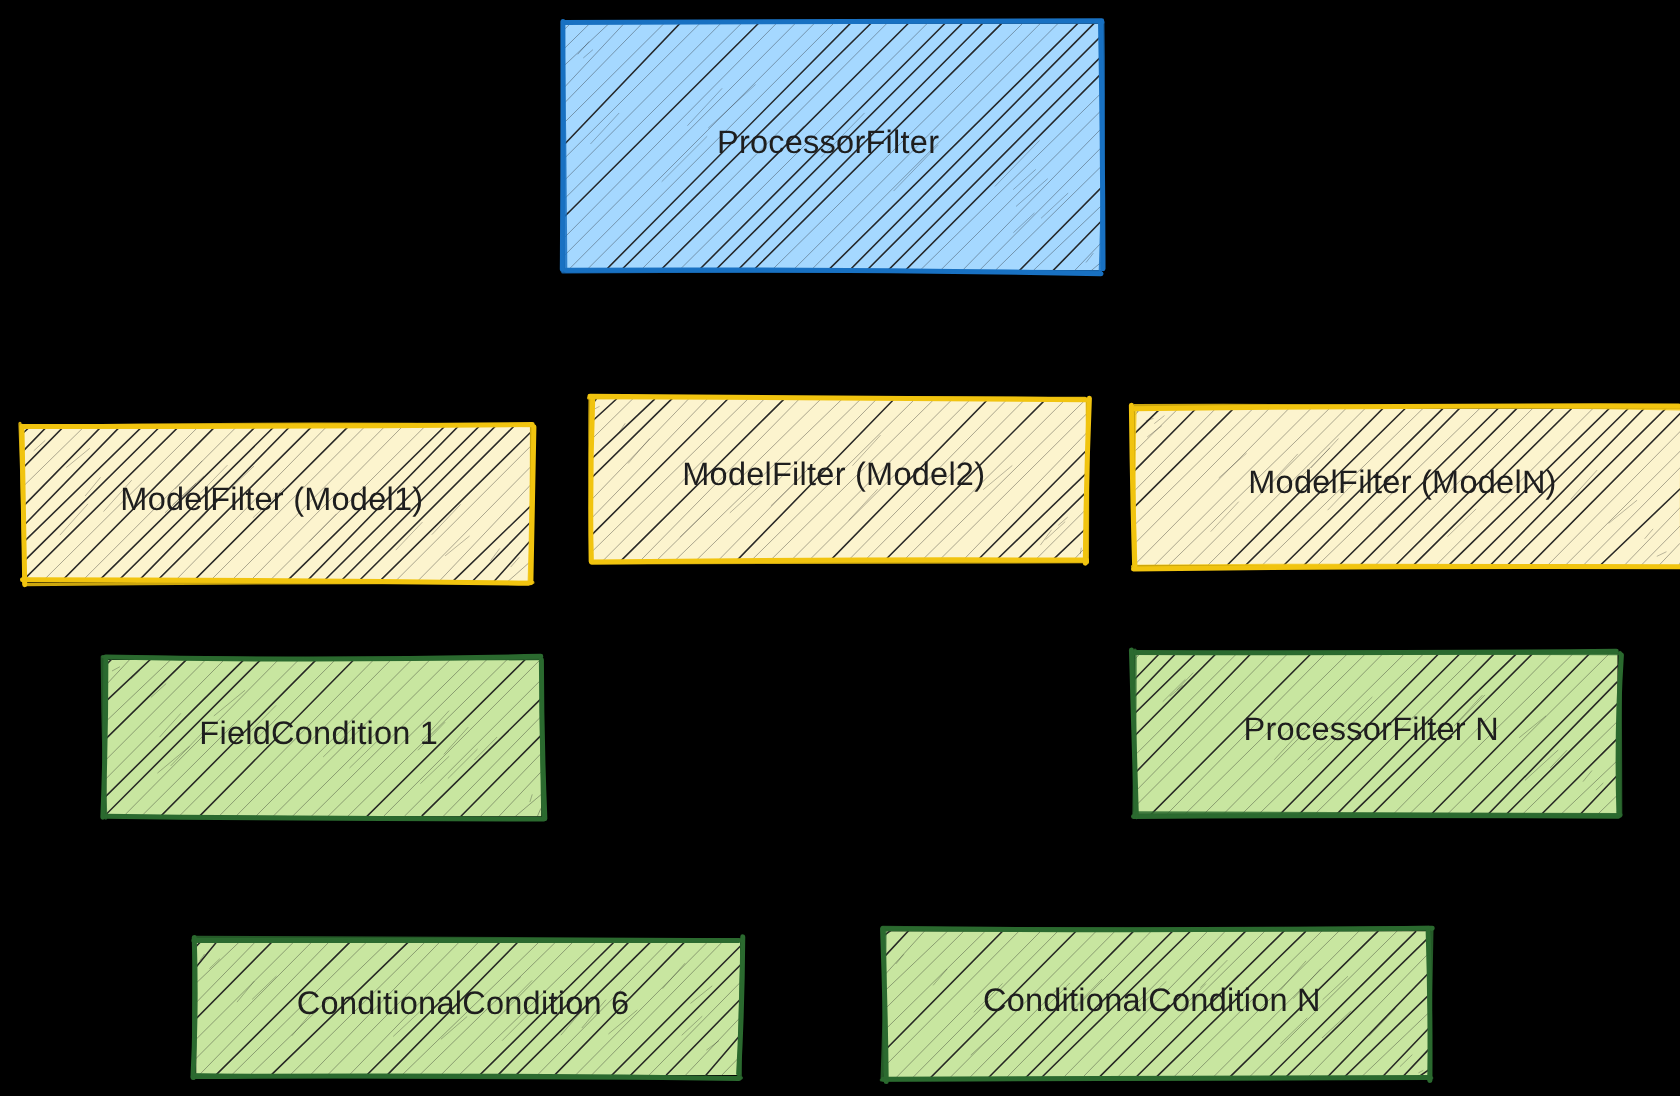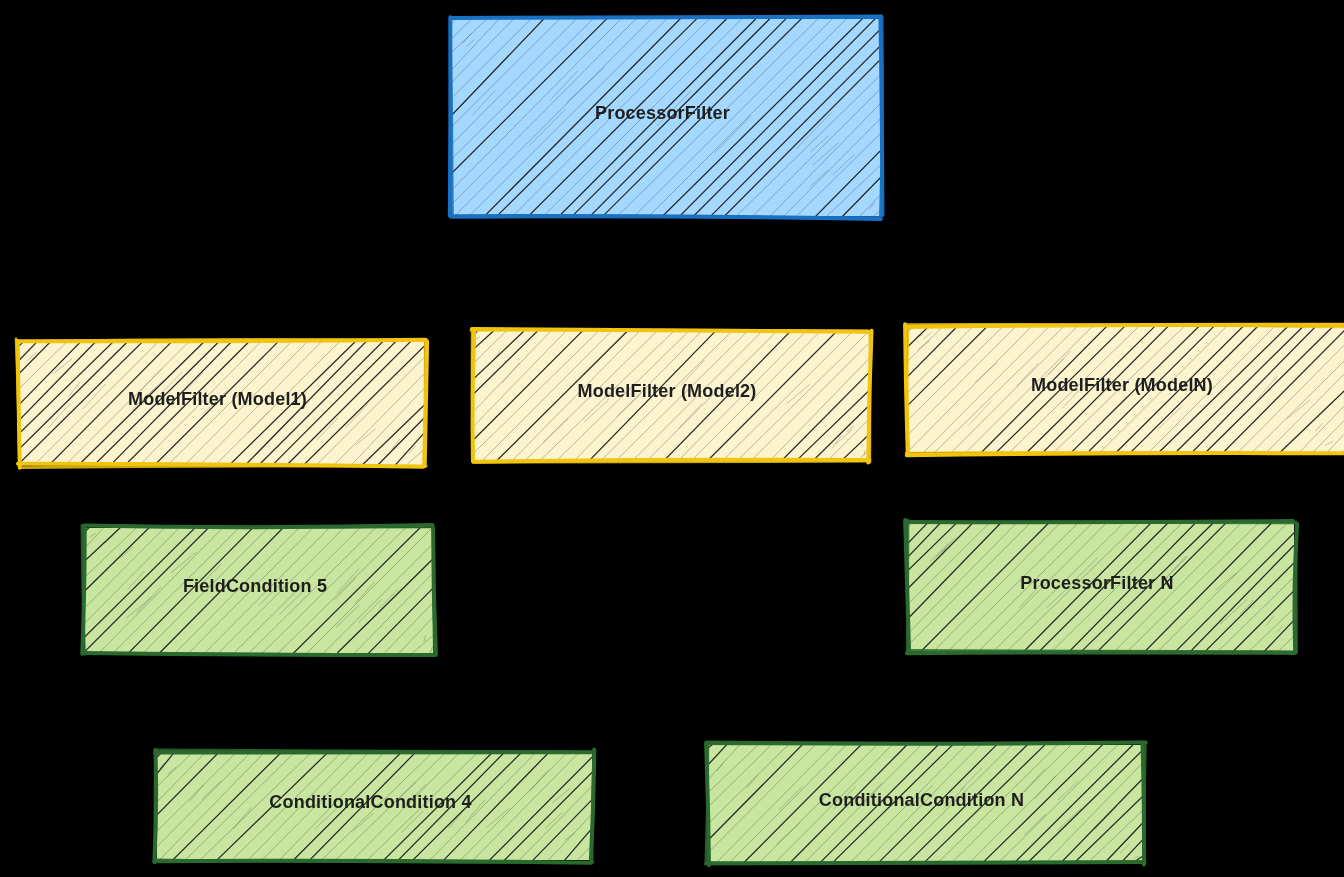--- a/index.html
+++ b/index.html
@@ -34,22 +34,22 @@
     position: absolute;
     left: 0;
     top: 0;
     width: 100%;
     height: 100%;
     display: flex;
     align-items: center;
     justify-content: center;
     color: #1e1e1e;
     font-family: "Liberation Sans", sans-serif;
-    font-size: 18px;
-    font-weight: 700;
+    font-size: 26px;
+    font-weight: 400;
     letter-spacing: 0.2px;
     white-space: nowrap;
     pointer-events: none;
     text-align: center;
   }
 </style>
 </head>
 <body>
 
 <div id="diagram-canvas">
@@ -205,21 +205,21 @@
           <path d="M 404.92842141240834 126.63563894517719 Q 203.56761952023953 123.97847831109539 -0.007918104622513057 123.81500140763819" stroke="#f1c40f" stroke-width="4" fill="none" stroke-linecap="round" stroke-opacity="1"></path>
           <path d="M 1.7932710900902749 127.7146551495418 Q 0.5702782085165382 63.37222933312878 -0.44675447186455136 0.9448314590379596" stroke="#f1c40f" stroke-width="4" fill="none" stroke-linecap="round" stroke-opacity="1"></path>
           <path d="M 1.5518941996619107 1.2874249243177474 Q 203.94688785485923 -2.1451490266248587 408.01995953861626 0.4298618827015162" stroke="#f1c40f" stroke-width="2.6" fill="none" stroke-linecap="round" stroke-opacity="0.85"></path>
           <path d="M 407.2149930120446 1.5818925237283112 Q 407.2647464774549 64.95170577745884 405.37469701003283 125.79461949784309" stroke="#f1c40f" stroke-width="2.6" fill="none" stroke-linecap="round" stroke-opacity="0.85"></path>
           <path d="M 408.301741113048 125.96106276251376 Q 202.48254803484306 125.73099496830255 1.4190461589023473 127.66689496794716" stroke="#f1c40f" stroke-width="2.6" fill="none" stroke-linecap="round" stroke-opacity="0.85"></path>
           <path d="M 1.3536054061725737 126.30860397173092 Q 0.5429132517427206 65.06658435799181 -2.003498963173479 -1.227552672661841" stroke="#f1c40f" stroke-width="2.6" fill="none" stroke-linecap="round" stroke-opacity="0.85"></path>
         </g>
       </svg>
       <div class="node-label">ModelFilter (Model1)</div>
     </div>
-    <div class="node" style="left: 468px; top: 326px; width: 398px; height: 131px;">
+    <div class="node" style="left: 468px; top: 314px; width: 398px; height: 131px;">
       <svg width="406" height="139" viewBox="-4 -4 406 139">
         <defs>
           <clipPath id="clip-model-filter-2">
             <rect x="0" y="0" width="398" height="131"></rect>
           </clipPath>
         </defs>
         <rect x="1" y="1" width="396" height="129" fill="#fcf4ce"></rect>
         <g clip-path="url(#clip-model-filter-2)">
           <path d="M 1.371901588048786 6.092600516974926 L 6.697351980255917 -1.0765867223963141" stroke="#1e1e1e" stroke-width="1.25" stroke-opacity="0.95" fill="none" stroke-linecap="round"></path>
           <path d="M 0.22640529577620327 20.398179864278063 L 21.183345968602225 1.1787896810565144" stroke="#1e1e1e" stroke-width="1.25" stroke-opacity="0.95" fill="none" stroke-linecap="round"></path>
@@ -425,21 +425,21 @@
           <path d="M 0.5160015445202589 -1.4043503338471057 Q 175.07954186843708 2.1848208187147975 348.61448731599376 -1.9203042248263957" stroke="#2b6a2f" stroke-width="4" fill="none" stroke-linecap="round" stroke-opacity="1"></path>
           <path d="M 349.1101960658096 0.845668565761298 Q 349.27310378523543 64.87375730248168 351.88882980067285 127.85118176778778" stroke="#2b6a2f" stroke-width="4" fill="none" stroke-linecap="round" stroke-opacity="1"></path>
           <path d="M 351.22289872290565 128.1047254423611 Q 174.4259112262167 128.24123004721477 0.7427345282398164 125.90898183500394" stroke="#2b6a2f" stroke-width="4" fill="none" stroke-linecap="round" stroke-opacity="1"></path>
           <path d="M -1.7122207324020566 126.78378388723358 Q 0.7380809145048262 65.40078192055225 0.6945581782609225 0.1515151157975197" stroke="#2b6a2f" stroke-width="4" fill="none" stroke-linecap="round" stroke-opacity="1"></path>
           <path d="M -1.5429444618523123 -1.730453214235604 Q 175.4984334626235 1.15984541811049 348.19949120413514 -0.17393318507820368" stroke="#2b6a2f" stroke-width="2.6" fill="none" stroke-linecap="round" stroke-opacity="0.85"></path>
           <path d="M 349.28885080851614 2.002620401978493 Q 348.60431876378135 62.80908377813175 350.33173696603626 125.45564315607771" stroke="#2b6a2f" stroke-width="2.6" fill="none" stroke-linecap="round" stroke-opacity="0.85"></path>
           <path d="M 349.7060044232756 128.43743223315104 Q 176.97647230699658 126.83570837425069 -0.20734662972390652 125.96519959094003" stroke="#2b6a2f" stroke-width="2.6" fill="none" stroke-linecap="round" stroke-opacity="0.85"></path>
           <path d="M 0.5989021403715015 127.44747677091509 Q -1.6722535787150266 63.58139223875478 -2.1678971086628738 -1.5760453320108356" stroke="#2b6a2f" stroke-width="2.6" fill="none" stroke-linecap="round" stroke-opacity="0.85"></path>
         </g>
       </svg>
-      <div class="node-label">FieldCondition 5</div>
+      <div class="node-label">FieldCondition 1</div>
     </div>
     <div class="node" style="left: 903px; top: 518px; width: 388px; height: 130px;">
       <svg width="396" height="138" viewBox="-4 -4 396 138">
         <defs>
           <clipPath id="clip-field-condition-n">
             <rect x="0" y="0" width="388" height="130"></rect>
           </clipPath>
         </defs>
         <rect x="1" y="1" width="386" height="128" fill="#c8e6a0"></rect>
         <g clip-path="url(#clip-field-condition-n)">
@@ -576,21 +576,21 @@
           <path d="M -0.8503131140954793 1.4889396994374693 Q 218.40745840109884 1.779720169119537 435.1691030258313 1.3402337463572622" stroke="#2b6a2f" stroke-width="4" fill="none" stroke-linecap="round" stroke-opacity="1"></path>
           <path d="M 438.2145026619546 -1.501964006572962 Q 437.8065584433265 54.57202831842005 434.9262990698218 107.96544916648418" stroke="#2b6a2f" stroke-width="4" fill="none" stroke-linecap="round" stroke-opacity="1"></path>
           <path d="M 435.3122003601864 111.75621592467651 Q 220.41326320208609 108.7833404221572 -1.3933792646974326 110.1744860577397" stroke="#2b6a2f" stroke-width="4" fill="none" stroke-linecap="round" stroke-opacity="1"></path>
           <path d="M -1.6209159035235645 110.95149150136858 Q 1.236060115415603 55.14732508221641 -0.6080601959489287 -0.9369136986322701" stroke="#2b6a2f" stroke-width="4" fill="none" stroke-linecap="round" stroke-opacity="1"></path>
           <path d="M -0.22374851424247028 -1.1932417809963227 Q 217.78939721174538 0.5543349888175726 437.0489385177381 0.8693887007422746" stroke="#2b6a2f" stroke-width="2.6" fill="none" stroke-linecap="round" stroke-opacity="0.85"></path>
           <path d="M 438.02851041518153 1.5546007785946132 Q 435.3203425448388 56.78585231397301 436.2407436102629 111.57343528131022" stroke="#2b6a2f" stroke-width="2.6" fill="none" stroke-linecap="round" stroke-opacity="0.85"></path>
           <path d="M 437.12902414938435 111.20057196430862 Q 218.34894129009916 111.95954750077799 -0.5178167760372162 108.78191304309294" stroke="#2b6a2f" stroke-width="2.6" fill="none" stroke-linecap="round" stroke-opacity="0.85"></path>
           <path d="M -0.8689444674178959 111.74863922167569 Q -1.4508239835500718 53.26866538990289 -0.5451714554801583 0.4126113285310567" stroke="#2b6a2f" stroke-width="2.6" fill="none" stroke-linecap="round" stroke-opacity="0.85"></path>
         </g>
       </svg>
-      <div class="node-label">ConditionalCondition 4</div>
+      <div class="node-label">ConditionalCondition 6</div>
     </div>
     <div class="node" style="left: 703px; top: 740px; width: 437px; height: 120px;">
       <svg width="445" height="128" viewBox="-4 -4 445 128">
         <defs>
           <clipPath id="clip-conditional-condition-n">
             <rect x="0" y="0" width="437" height="120"></rect>
           </clipPath>
         </defs>
         <rect x="1" y="1" width="435" height="118" fill="#c8e6a0"></rect>
         <g clip-path="url(#clip-conditional-condition-n)">

